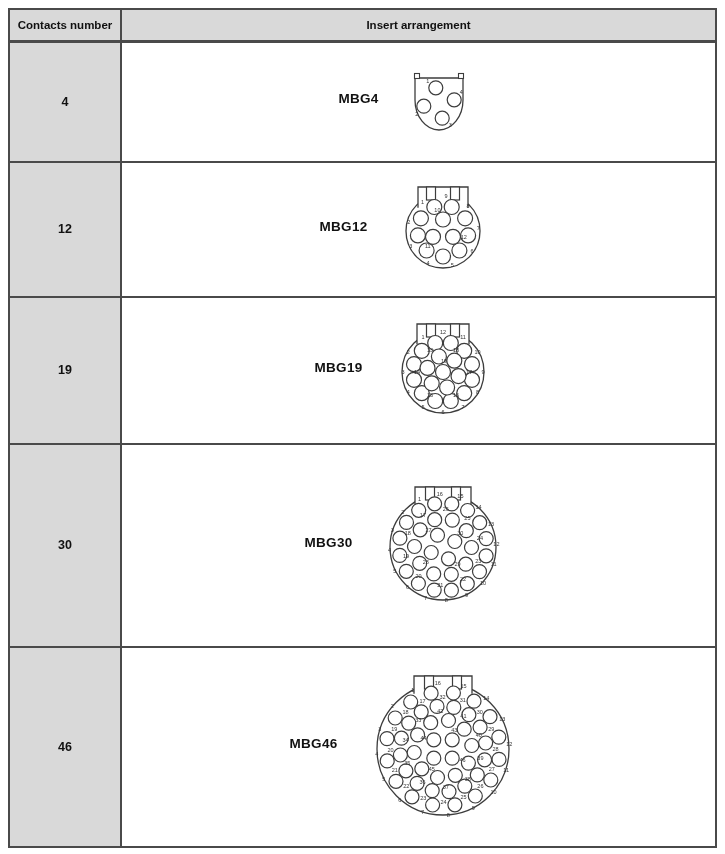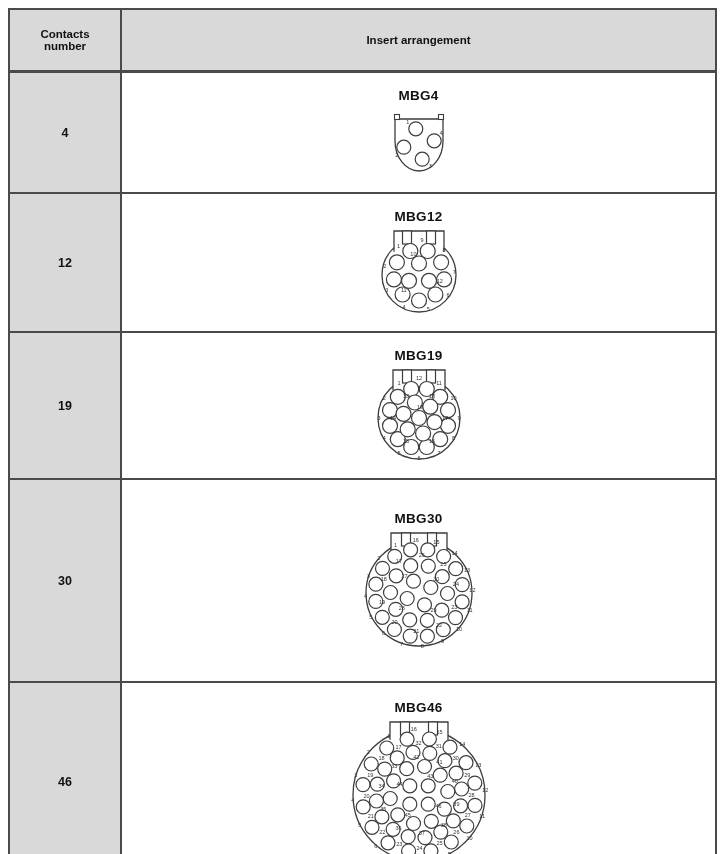--- a/index.html
+++ b/index.html
@@ -1,25 +1,25 @@
 <!DOCTYPE html>
 <html><head>
 <meta charset="utf-8">
 <style>
   html,body { margin:0; padding:0; background:#ffffff; }
   body { font-family:"Liberation Sans", sans-serif; }
   .page { width:725px; height:854px; box-sizing:border-box; padding:8px; background:#fff; }
   table.spec { width:100%; height:100%; border-collapse:collapse; table-layout:fixed; }
-  table.spec th, table.spec td { border:2px solid var(--border,#4a4a4a); padding:15px; }
+  table.spec th, table.spec td { border:2px solid var(--border,#4a4a4a); padding:0; }
   table.spec th { background:var(--cellbg,#d9d9d9); font-size:11.5px; font-weight:bold;
                   color:var(--text,#111); height:30px; border-bottom-width:3px; }
   td.num { background:var(--cellbg,#d9d9d9); text-align:center; vertical-align:middle;
            font-weight:bold; font-size:12.5px; color:var(--text,#111); }
   td.draw { background:#fff; text-align:center; vertical-align:middle; }
-  .fig { display:flex; flex-direction:column; align-items:center; justify-content:center; }
+  .fig { display:flex; flex-direction:row; align-items:center; justify-content:center; }
   .model { font-weight:bold; font-size:13.5px; letter-spacing:.3px; color:var(--text,#111);
            margin-bottom:6px; }
   svg text { font-family:"Liberation Sans", sans-serif; }
 </style>
 </head>
 <body>
 
 <div class="page" style="--cellbg: #d9d9d9; --border: #4a4a4a; --text: #111111;">
   <table class="spec">
     <colgroup>

